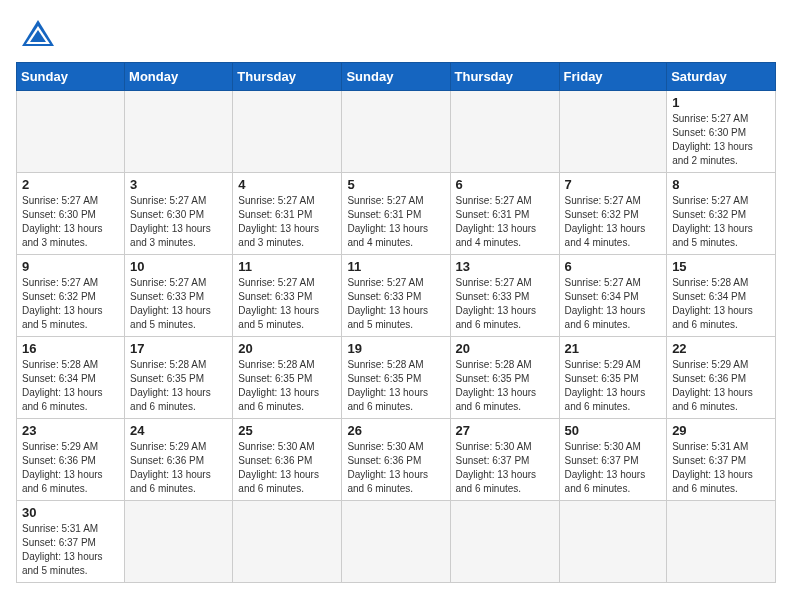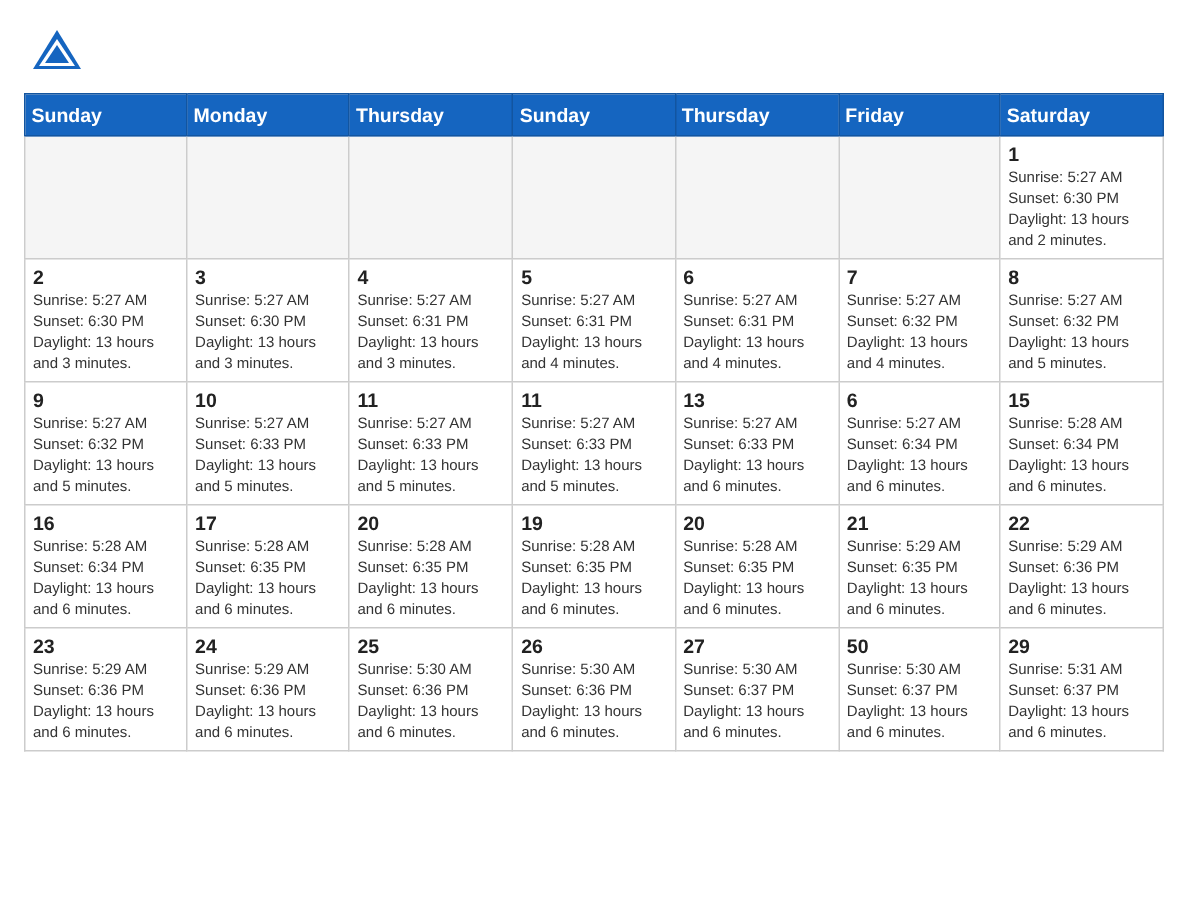--- a/index.html
+++ b/index.html
@@ -235,14 +235,26 @@
         </td>
         <td>
           <span class="day-number">50</span>
           <div class="day-info">Sunrise: 5:30 AM<br>Sunset: 6:37 PM<br>Daylight: 13 hours and 6 minutes.</div>
         </td>
         <td>
           <span class="day-number">29</span>
           <div class="day-info">Sunrise: 5:31 AM<br>Sunset: 6:37 PM<br>Daylight: 13 hours and 6 minutes.</div>
         </td>
       </tr>
+      <tr>
+        <td>
+          <span class="day-number">30</span>
+          <div class="day-info">Sunrise: 5:31 AM<br>Sunset: 6:37 PM<br>Daylight: 13 hours and 5 minutes.</div>
+        </td>
+        <td class="empty"></td>
+        <td class="empty"></td>
+        <td class="empty"></td>
+        <td class="empty"></td>
+        <td class="empty"></td>
+        <td class="empty"></td>
+      </tr>
     </tbody>
 </table>
 
 </body></html>

